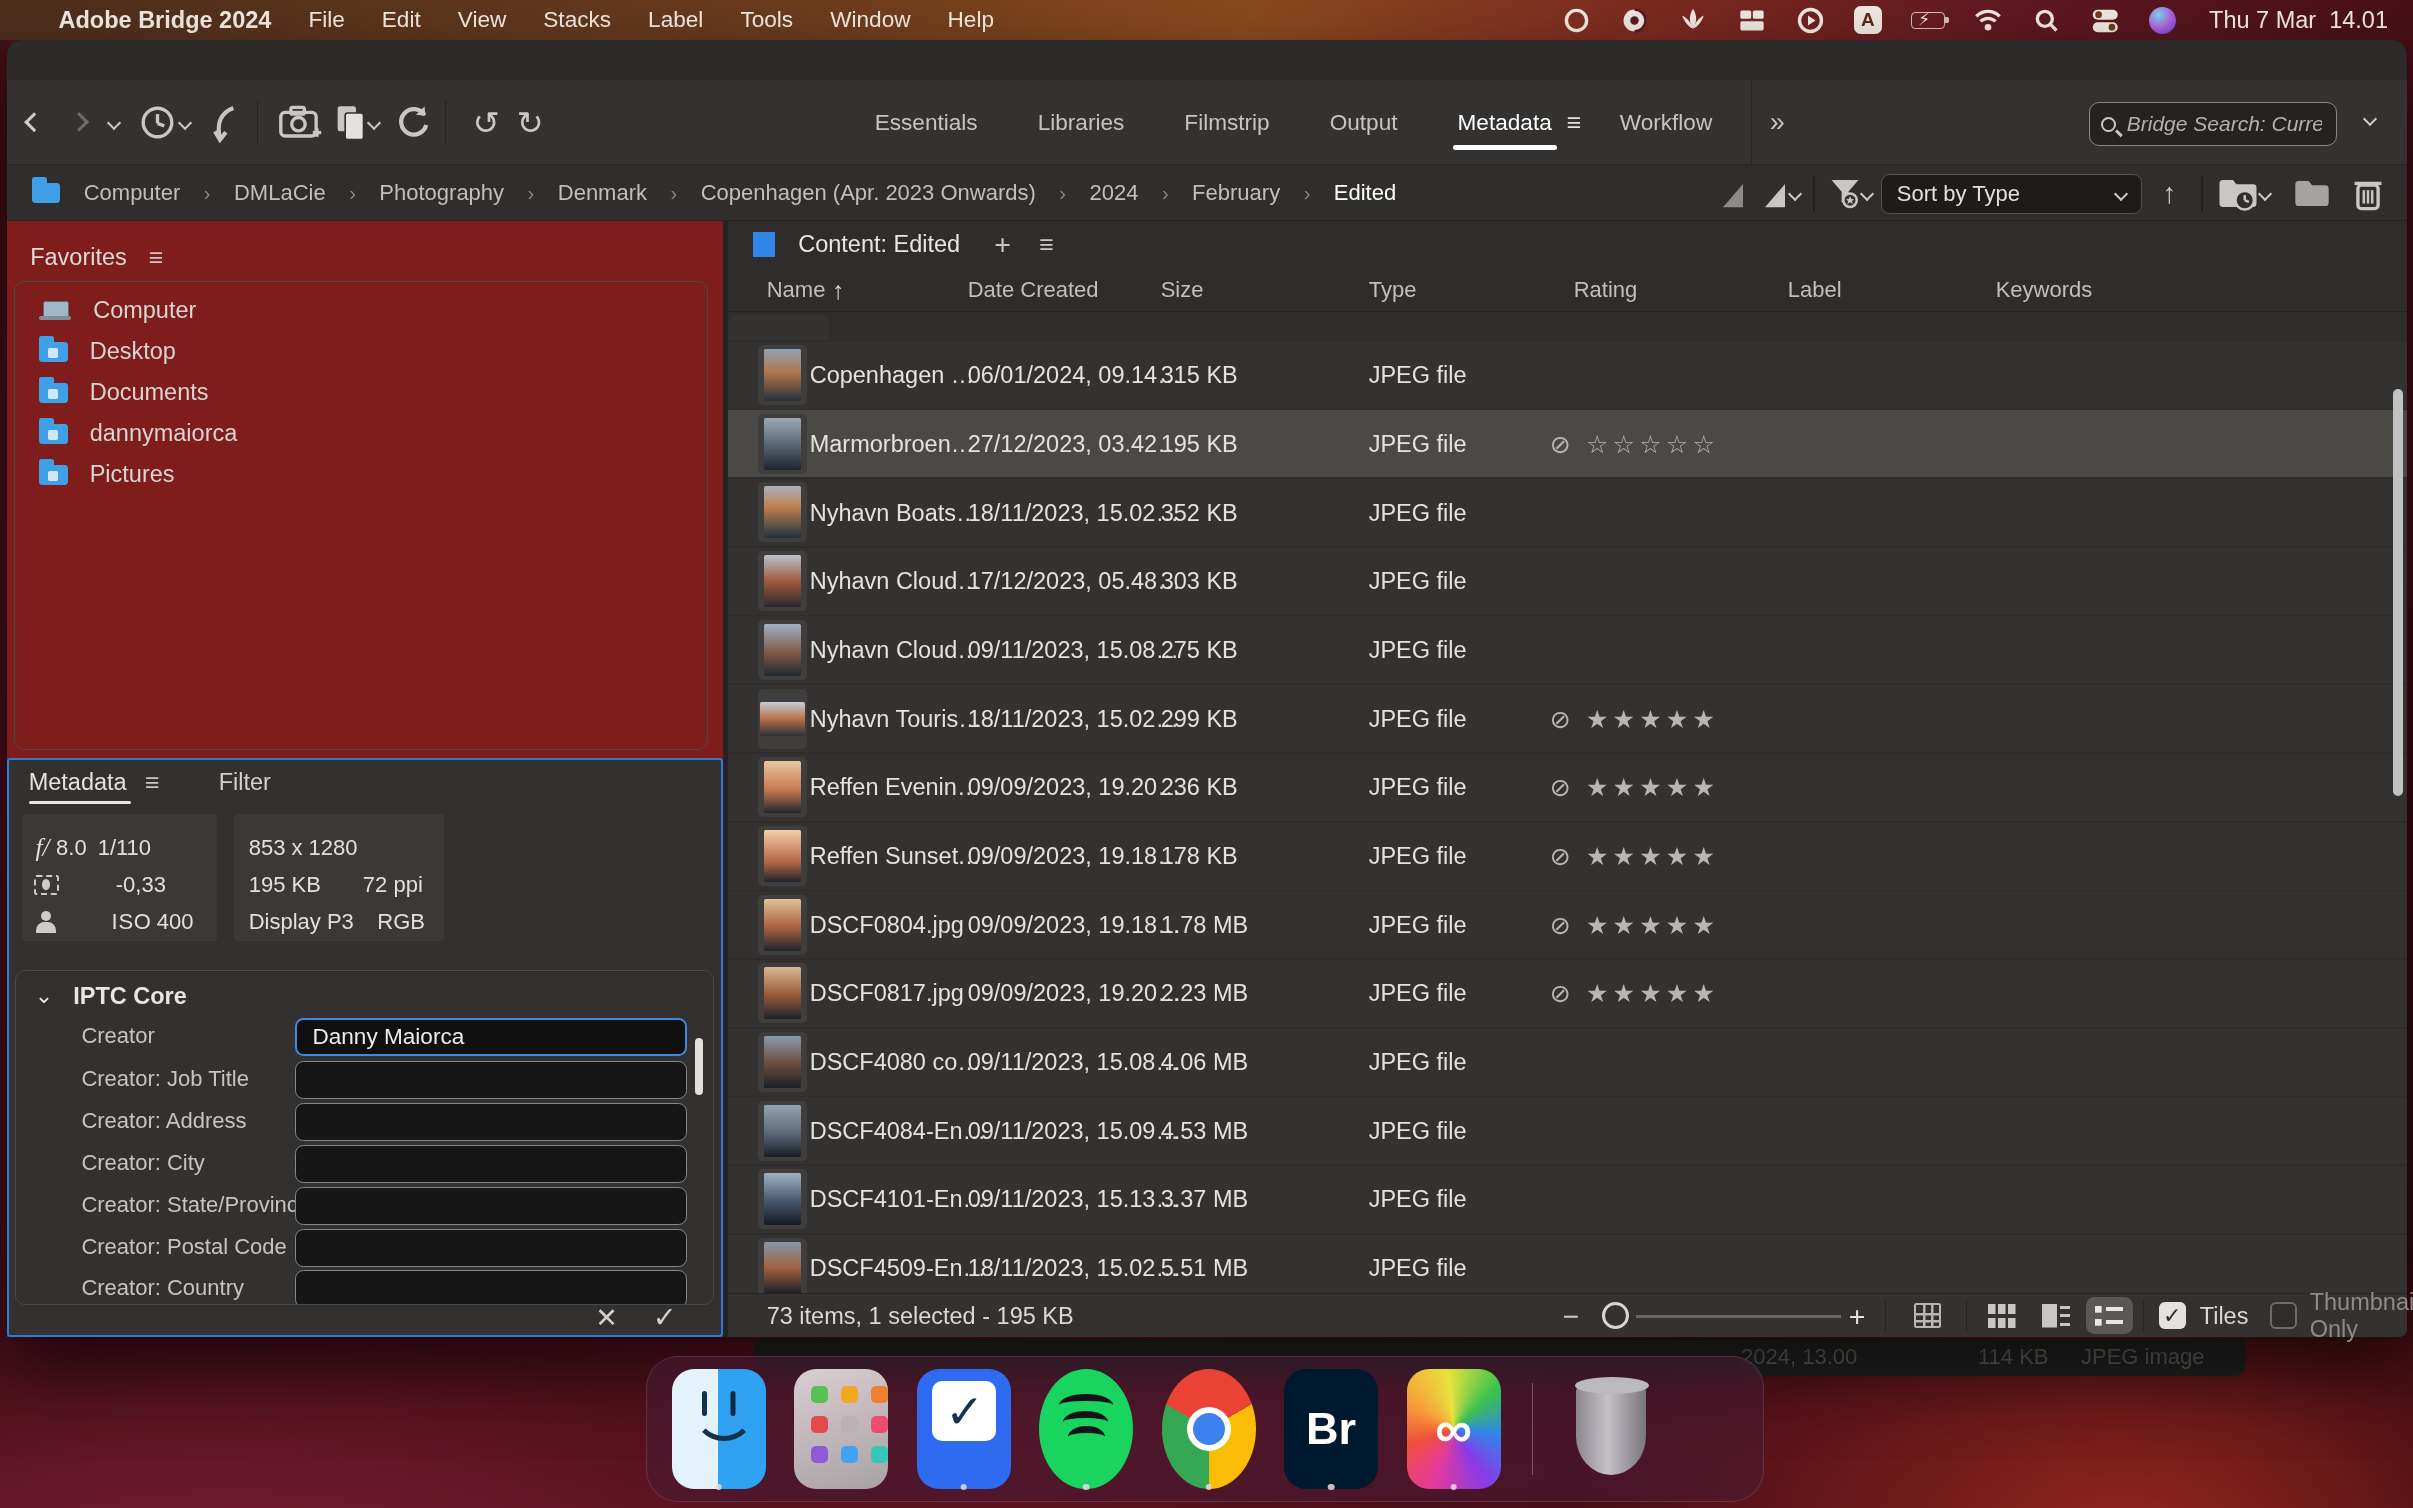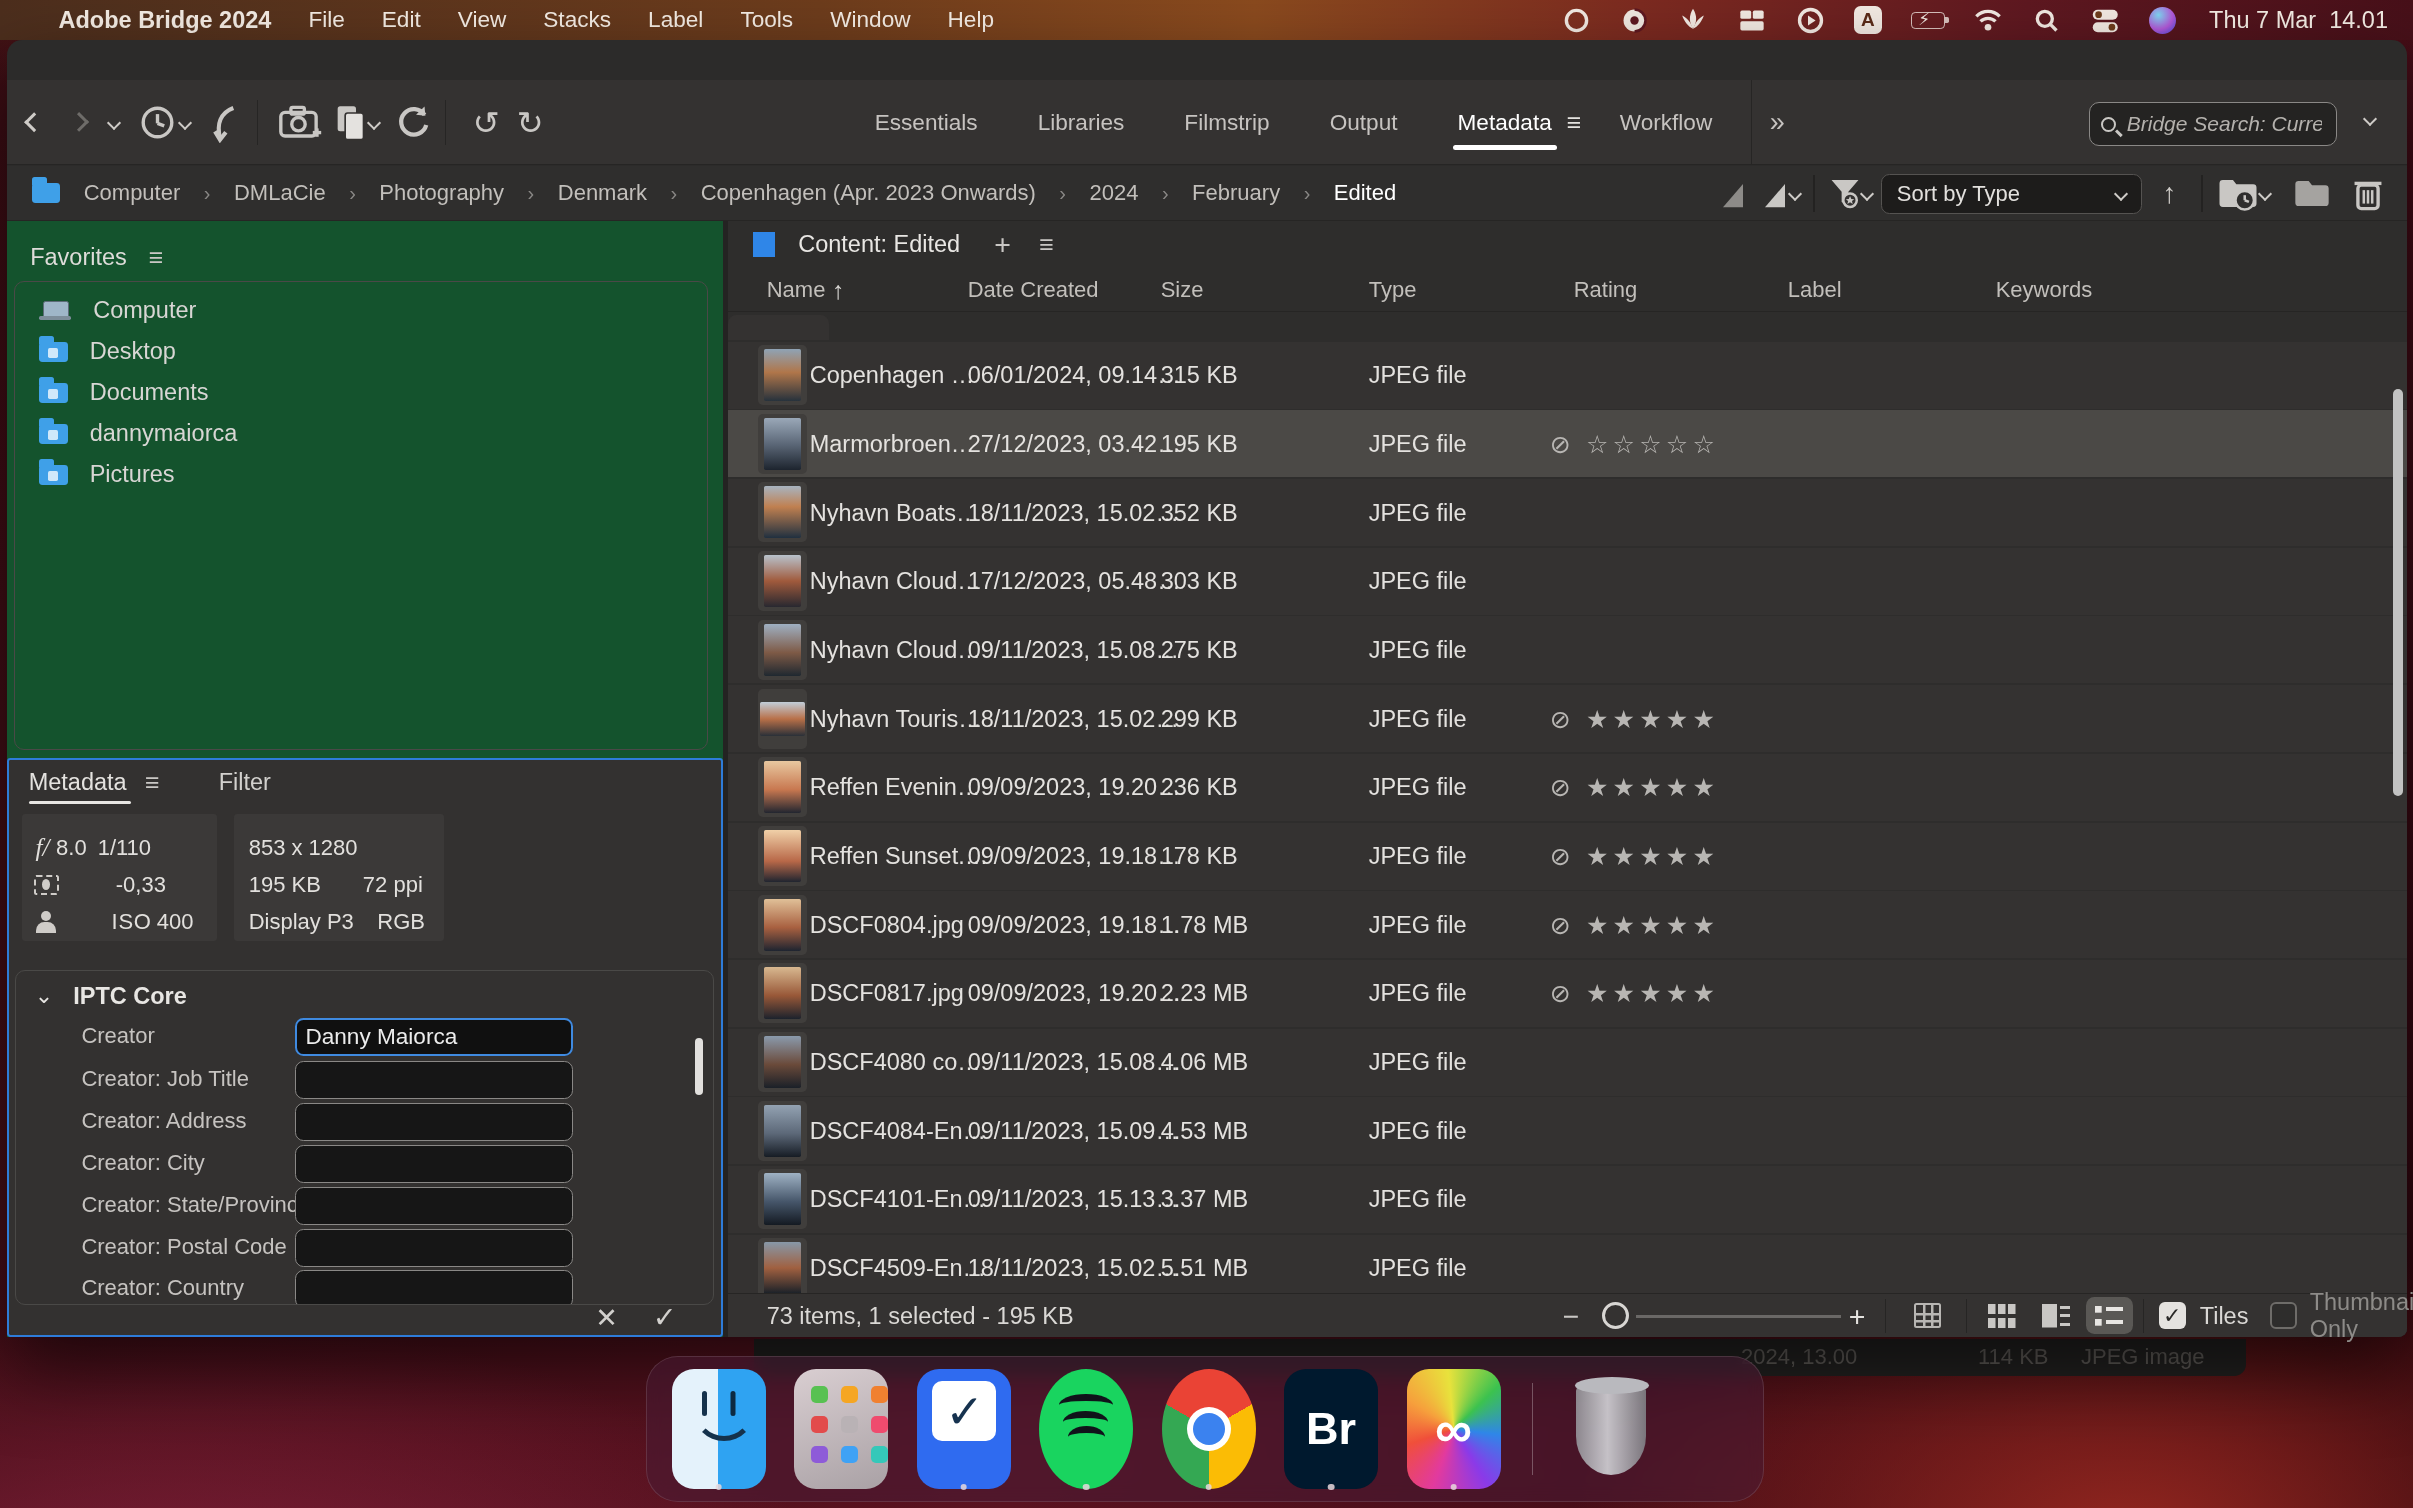--- a/index.html
+++ b/index.html
@@ -68,21 +68,21 @@
   .folder::before{content:"";position:absolute;left:0;top:-5.9px;width:15px;height:7.5px;background:#3fa0e8;border-radius:2.5px 2.5px 0 0;}
   .folder.small{width:28.5px;height:20px;}
   .pb-right{position:absolute;right:0;top:0;height:55px;display:flex;align-items:center;color:#c9c7c4;}
   .pb-sep{width:1.7px;height:37px;background:#232221;margin:0 13.4px;}
   .sortsel{width:261px;height:40px;background:#1d1c1b;border:1.7px solid #555351;border-radius:8.4px;display:flex;align-items:center;padding:0 15px;color:#e2e0dd;font-size:22px;margin:0 8.4px;}
   .sortsel .chev{margin-left:auto;}
   .upar{font-size:28.5px;margin:0 11.7px;color:#cfccc8;}
 
   
   .main{position:absolute;left:0;top:181px;right:0;bottom:0;}
-  .leftcol{position:absolute;left:0;top:0;width:716px;bottom:0;background:#14532d;}
+  .leftcol{position:absolute;left:0;top:0;width:716px;bottom:0;background:#7f1d1d;}
   .vdivider{position:absolute;left:716px;top:0;width:5px;bottom:0;background:#242322;}
   .content{position:absolute;left:721px;top:0;right:0;bottom:0;background:#2e2d2c;border-radius:0 0 8.4px 0;}
 
   
   .favorites{position:absolute;left:0;top:0;right:0;height:537px;}
   .fav-head{position:absolute;left:23.5px;top:22px;display:flex;align-items:center;gap:22px;color:#dedcd9;font-size:23.5px;}
   .ham{font-size:25px;color:#c9c7c4;}
   .fav-list{position:absolute;left:7.5px;top:60px;width:694px;height:469px;border:1.7px solid #4a4947;border-radius:10px;padding-top:8.4px;}
   .fav-item{height:41px;display:flex;align-items:center;padding-left:24px;gap:22px;color:#d8d6d4;font-size:23.5px;}
   .laptop{position:relative;width:32px;height:20px;flex:none;}
@@ -102,21 +102,21 @@
   .fnum{font-style:italic;font-family:"Liberation Serif","DejaVu Serif",serif;font-size:25px;}
   .expo{position:relative;width:25px;height:20px;border:2.5px dashed #cfccc8;border-radius:2.5px;}
   .expo::after{content:"";position:absolute;left:5.9px;top:1.7px;width:8.4px;height:11px;background:#cfccc8;border-radius:50%;}
   .person{position:relative;width:22px;height:22px;}
   .person::before{content:"";position:absolute;left:5.9px;top:0;width:10px;height:10px;border-radius:50%;background:#cfccc8;}
   .person::after{content:"";position:absolute;left:0.8px;top:11px;width:20px;height:11px;border-radius:8.4px 8.4px 0 0;background:#cfccc8;}
   .iptc-box{position:absolute;left:6.7px;right:6.7px;top:210px;height:335px;border:1.7px solid #4a4947;border-radius:10px;overflow:hidden;}
   .iptc-head{position:absolute;left:18.4px;top:11.7px;display:flex;align-items:center;gap:20px;color:#e8e6e3;font-size:23.5px;font-weight:bold;}
   .field-row{position:absolute;left:0;right:0;height:40px;}
   .field-row .flabel{position:absolute;left:65px;top:50%;transform:translateY(-50%);color:#c6c3c0;font-size:22px;}
-  .field-row input{position:absolute;left:279px;top:1.7px;width:278px;height:38px;background:#161616;border:1.7px solid #8a8886;border-radius:8.4px;color:#ececec;font-size:22.6px;padding:0 8px;outline:none;}
+  .field-row input{position:absolute;left:279px;top:1.7px;width:392px;height:38px;background:#161616;border:1.7px solid #8a8886;border-radius:8.4px;color:#ececec;font-size:22.6px;padding:0 15px;outline:none;}
   .field-row input.focused{border:2.5px solid #3f8ae0;background:#101010;}
   .mp-scroll{position:absolute;right:10px;top:67px;width:8.4px;height:57px;background:#e2e0dd;border-radius:4.2px;}
   .mp-bottom{position:absolute;left:0;right:0;bottom:0;height:35px;display:flex;align-items:center;justify-content:flex-end;gap:35px;padding-right:44px;color:#d2d0cd;}
   .mp-x{font-size:27px;} .mp-check{font-size:28.5px;}
 
   
   .chead{position:absolute;left:0;top:0;right:0;height:47px;display:flex;align-items:center;color:#e8e6e3;font-size:23.5px;}
   .csq{width:22px;height:25px;background:#2f86e8;margin-left:25px;margin-right:23.5px;}
   .chead .plus{font-size:28.5px;color:#c9c7c4;margin-left:34px;}
   .chead .ham{margin-left:28.5px;}

